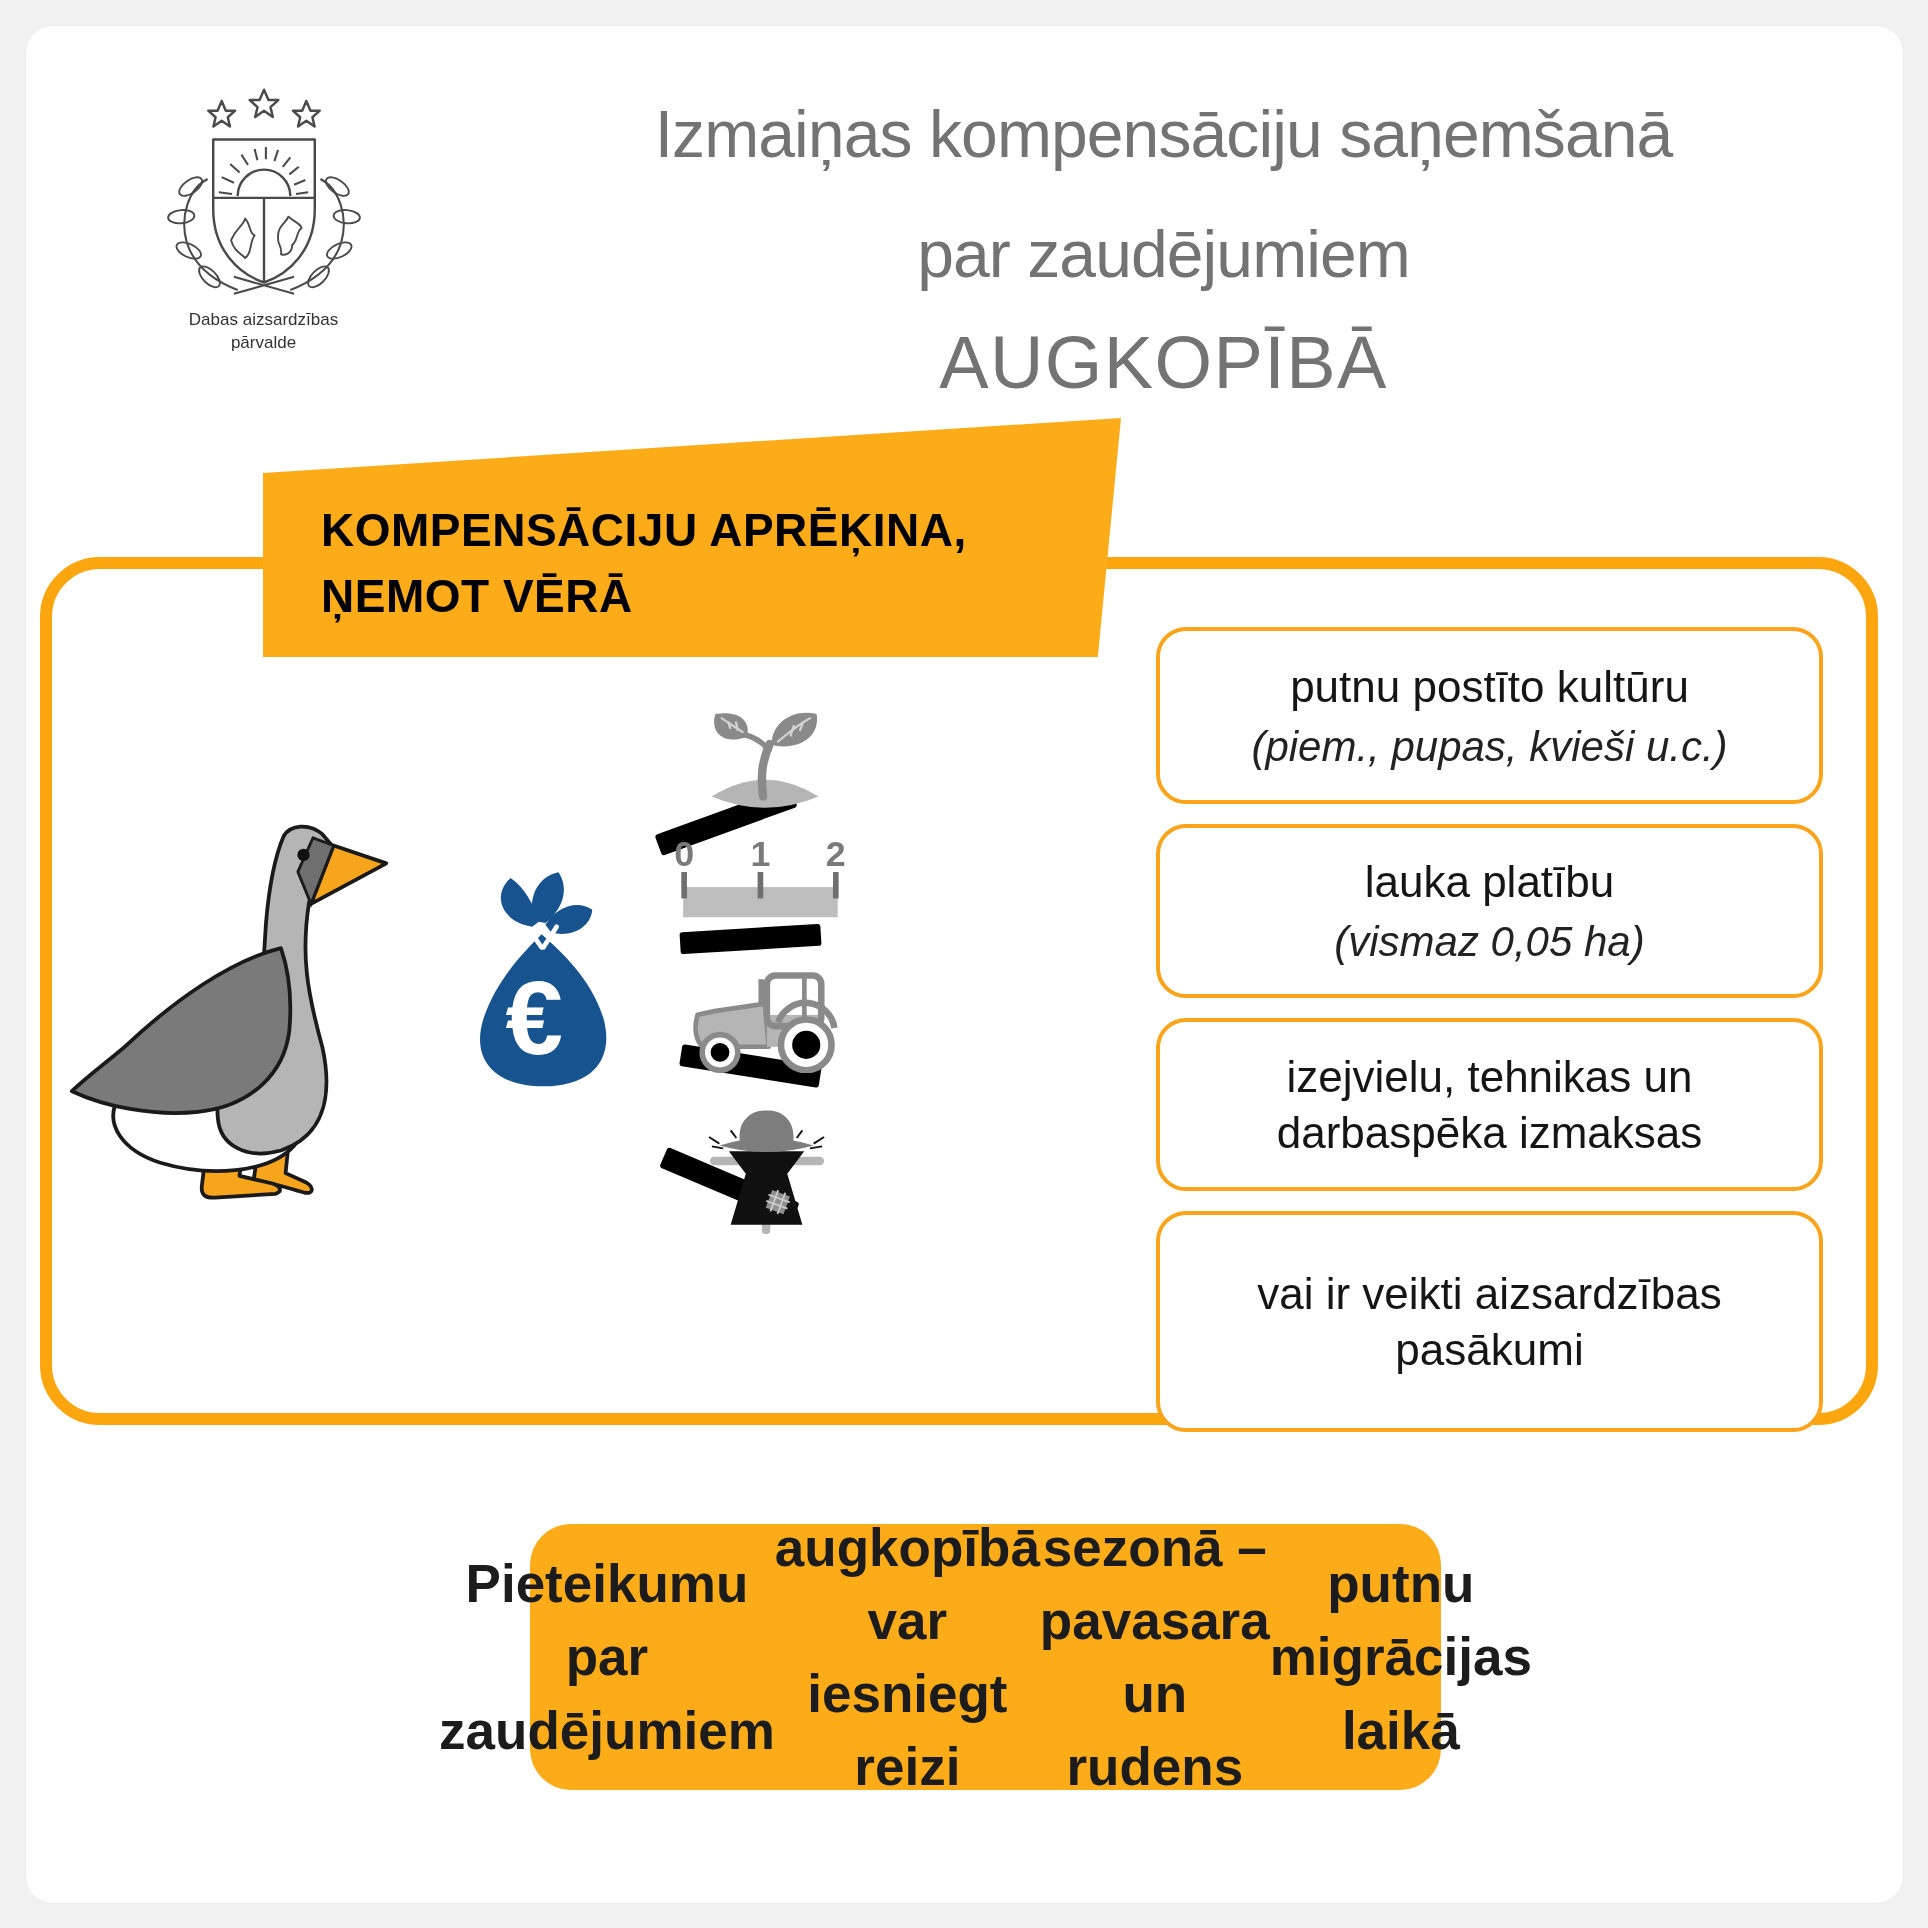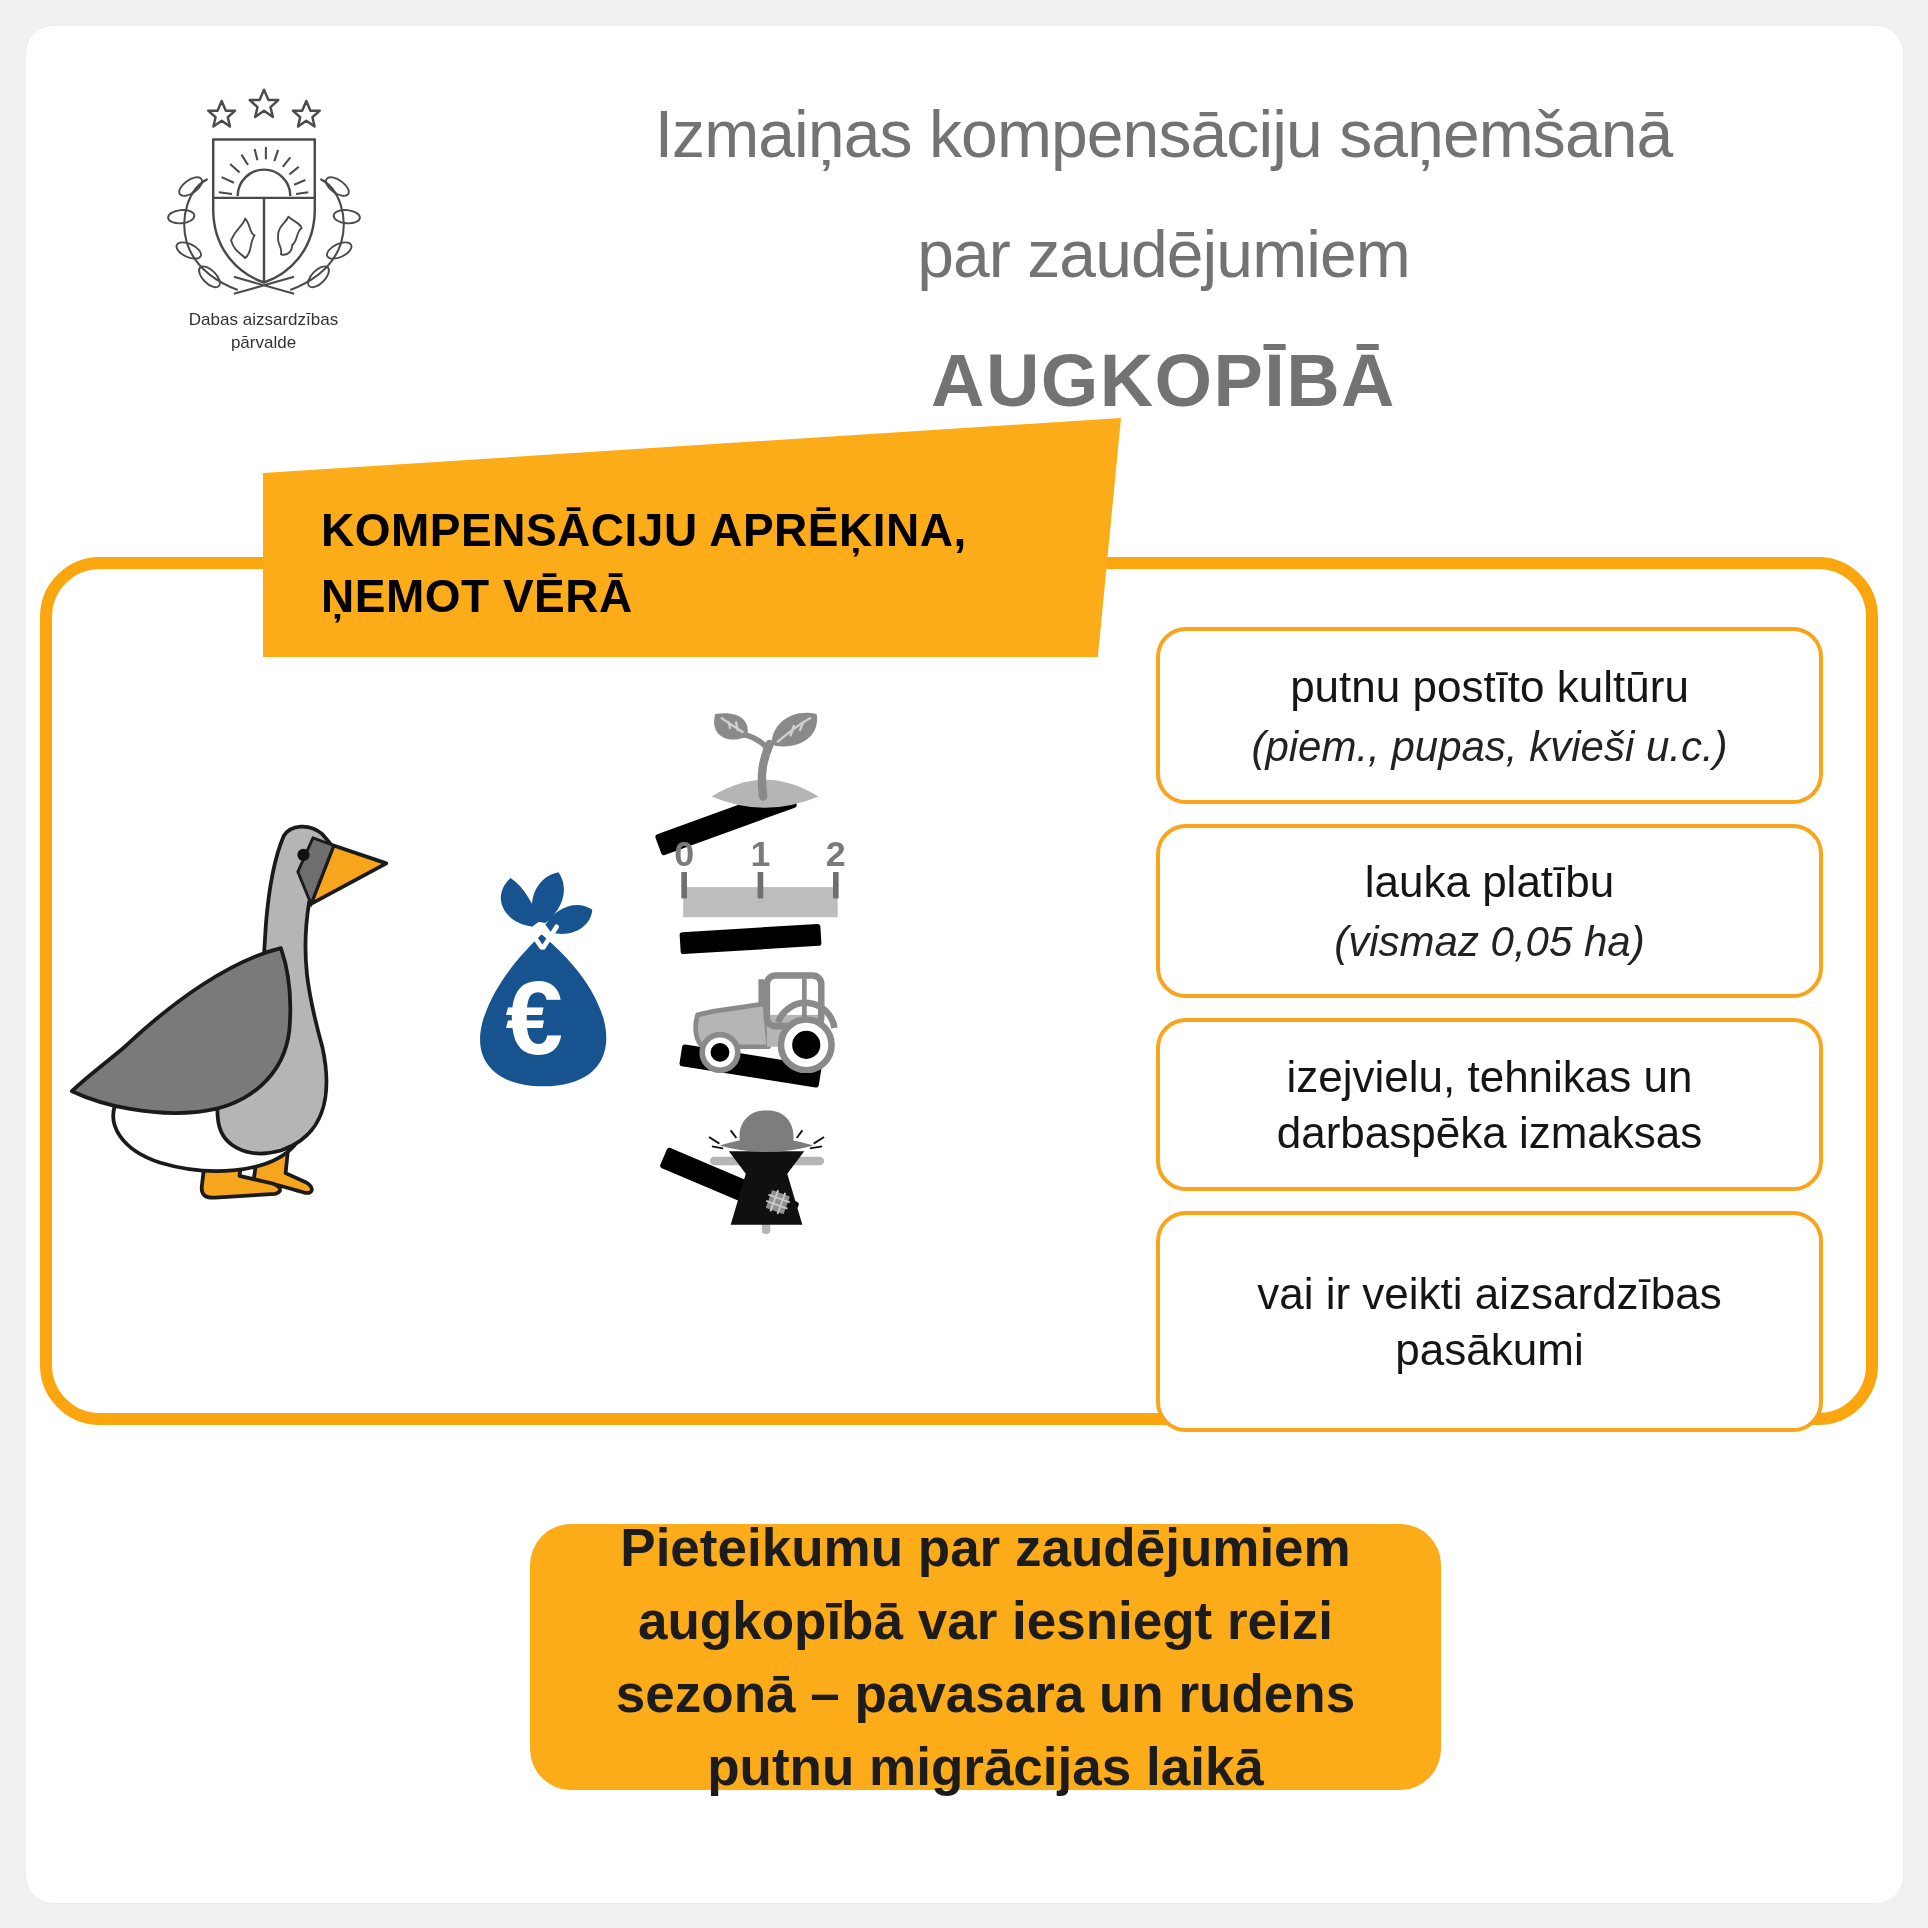--- a/index.html
+++ b/index.html
@@ -10,21 +10,21 @@
   .abs{position:absolute;}
 
   
   .logo-caption{position:absolute;left:94px;top:309px;width:339px;text-align:center;
                 font-size:17px;line-height:1.35;color:#333;}
 
   
   .title{position:absolute;left:490px;top:96px;width:1347px;text-align:center;color:#737373;}
   .title .t1,.title .t2{font-size:66px;letter-spacing:-0.9px;}
   .title .t2{margin-top:44px;}
-  .title .t3{font-size:74px;font-weight:700;letter-spacing:1.4px;margin-top:46px;text-align:center;}
+  .title .t3{font-size:74px;font-weight:400;letter-spacing:1.4px;margin-top:28px;text-align:center;}
 
   
   .banner{position:absolute;left:263px;top:418px;width:858px;height:239px;z-index:6;
           background:#FCAC19;clip-path:polygon(0 23%,100% 0,97.3% 100%,0 100%);}
   .banner-text{padding:79px 0 0 58px;font-size:46px;font-weight:800;line-height:1.44;
                color:#000000;letter-spacing:0.5px;}
 
   
   .main-rect{position:absolute;left:40px;top:557px;width:1838px;height:868px;box-sizing:border-box;
              border:12.2px solid #FBA60F;border-radius:60px;z-index:1;}
@@ -34,21 +34,21 @@
 
   
   .fbox{position:absolute;left:1156px;width:667px;box-sizing:border-box;background:#fff;
         border:4.7px solid #F9A41B;border-radius:30px;display:flex;flex-direction:column;
         align-items:center;justify-content:center;text-align:center;z-index:3;padding:7.5px 22.6px;}
   .fbox .ft{font-size:44px;font-weight:400;color:#151515;line-height:1.26;}
   .fbox .fs{font-size:42px;font-style:italic;font-weight:300;color:#222;line-height:1.2;margin-top:7.5px;}
 
   
   .footer-box{position:absolute;left:530px;top:1524px;width:911px;height:266px;background:#FCAC19;
-              border-radius:41px;display:flex;flex-direction:column;align-items:center;
+              border-radius:41px;display:flex;flex-direction:row;align-items:center;
               justify-content:center;text-align:center;z-index:2;}
   .footer-box div{font-size:53px;font-weight:800;color:#1c1c1c;line-height:1.38;}
 </style>
 </head>
 <body>
 
 <div class="canvas">
   <div class="card"></div>
 
   <svg class="abs" style="left:151px;top:85px;width:226px;height:221px;z-index:2" viewBox="0 0 240 235">

